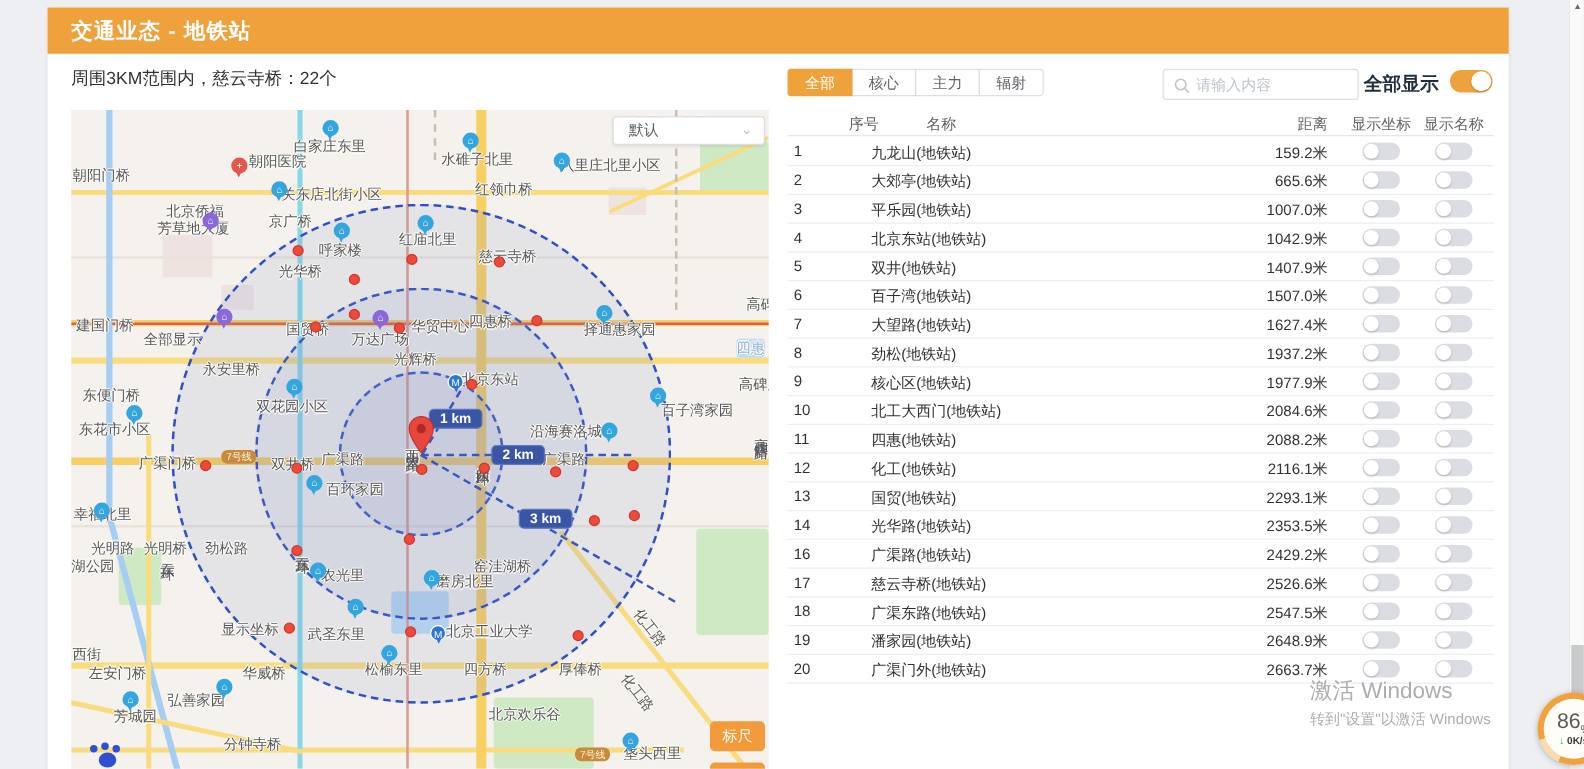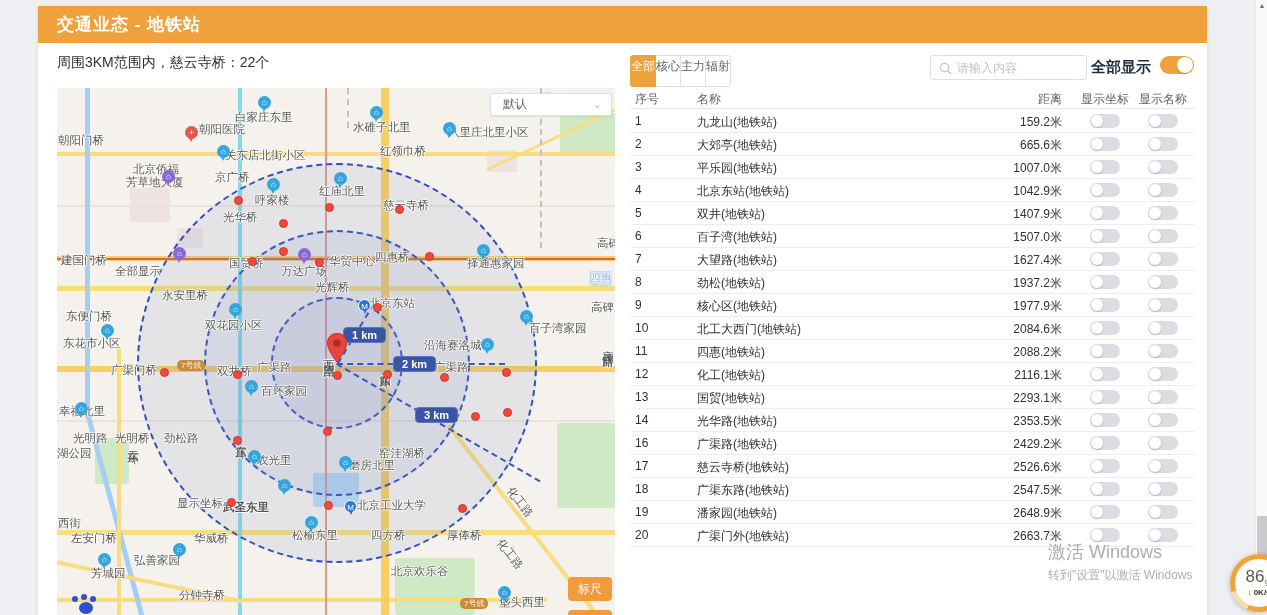--- a/index.html
+++ b/index.html
@@ -56,21 +56,21 @@
   .map-dropdown .chev { position:absolute; right:9px; top:0; color:#b7bcc4; font-size:11px; }
   .ruler-btn { position:absolute; left:511px; top:489px; width:44px; height:24px; background:#F39B3B;
                border-radius:4px; color:#fff; font-size:12px; text-align:center; line-height:24px; z-index:40; }
   .ruler-btn2 { position:absolute; left:511px; top:522px; width:44px; height:6px; background:#F39B3B;
                 border-radius:4px 4px 0 0; z-index:40; }
   .paw { position:absolute; left:14px; top:506px; width:30px; height:22px; z-index:40; }
   .paw b { position:absolute; border-radius:50%; background:#2d4fd2; }
 
   
   .tabs { position:absolute; left:592px; top:49px; display:flex; z-index:5; }
-  .tab { height:32px; line-height:20px; padding:0 0; border:1px solid #dcdfe6; background:#fff;
+  .tab { height:22px; line-height:20px; padding:0 13px; border:1px solid #dcdfe6; background:#fff;
          color:#606266; font-size:12px; margin-left:-1px; }
   .tab:first-child { border-radius:3px 0 0 3px; margin-left:0; }
   .tab:last-child { border-radius:0 3px 3px 0; }
   .tab.active { background:#EFA23B; border-color:#EFA23B; color:#fff; position:relative; }
   .searchbox { position:absolute; left:892px; top:49px; width:157px; height:25px;
                border:1px solid #dcdfe6; border-radius:3px; background:#fff; }
   .searchbox svg { position:absolute; left:8px; top:6px; }
   .searchbox input { position:absolute; left:26px; top:1px; width:125px; height:21px; border:none;
                      outline:none; font-size:12px; color:#606266; font-family:"Liberation Sans",sans-serif; }
   .searchbox input::placeholder { color:#bfc4cc; }
@@ -87,21 +87,21 @@
            border-bottom:1px solid #e4e7ed; font-size:12px; color:#606266; }
   .rows  { position:absolute; left:592px; top:104px; width:565px; }
   .trow  { position:relative; width:565px; height:23px; border-bottom:1px solid #ebeef5;
            font-size:12px; color:#303133; }
   .c { position:absolute; top:4px; white-space:nowrap; }
   .c.idx  { left:5px; }
   .c.name { left:67px; }
   .c.dist { right:133px; }
   .c.sw1  { left:460px; top:4px; }
   .c.sw2  { left:518px; top:4px; }
-  .thead .c { top:3px; }
+  .thead .c { top:3px;margin-left:44px; }
   .thead .c.sw1 { left:460px; width:60px; margin-left:-15px; text-align:center; }
   .thead .c.sw2 { left:518px; width:60px; margin-left:-15px; text-align:center; }
 
   
   .watermark { position:absolute; left:1048px; top:540px; color:rgba(118,118,124,.60); z-index:60; }
   .watermark .l1 { font-size:18px; }
   .watermark .l2 { font-size:12px; margin-top:3px; }
   .scrollbar { position:absolute; right:0; top:0; width:12px; height:615px; background:#fafafa;
                border-left:1px solid #e8e8e8; z-index:70; }
   .scrollbar .arrow { position:absolute; left:0; width:12px; text-align:center; font-size:7px; color:#6b6b6b; }
@@ -224,21 +224,21 @@
       <span class="mlabel" style="left: 204px; top: 296px;">百环家园</span>
       <span class="mlabel" style="left: 322px; top: 358px;">窑洼湖桥</span>
       <span class="mlabel" style="left: 107px; top: 343px;">劲松路</span>
       <span class="mlabel" style="left: 16px; top: 343px;">光明路</span>
       <span class="mlabel" style="left: 58px; top: 343px;">光明桥</span>
       <span class="mlabel" style="left: 2px; top: 316px;">幸福北里</span>
       <span class="mlabel" style="left: 0px; top: 358px;">湖公园</span>
       <span class="mlabel" style="left: 200px; top: 365px;">农光里</span>
       <span class="mlabel" style="left: 292px; top: 370px;">磨房北里</span>
       <span class="mlabel" style="left: 120px; top: 408px;">显示坐标</span>
-      <span class="mlabel" style="left: 166px; top: 412px; font-weight: bold;">武圣东里</span>
+      <span class="mlabel" style="left: 189px; top: 412px;">武圣东里</span>
       <span class="mlabel" style="left: 300px; top: 410px;">北京工业大学</span>
       <span class="mlabel" style="left: 1px; top: 428px;">西街</span>
       <span class="mlabel" style="left: 14px; top: 443px;">左安门桥</span>
       <span class="mlabel" style="left: 235px; top: 440px;">松榆东里</span>
       <span class="mlabel" style="left: 314px; top: 440px;">四方桥</span>
       <span class="mlabel" style="left: 390px; top: 440px;">厚俸桥</span>
       <span class="mlabel" style="left: 137px; top: 443px;">华威桥</span>
       <span class="mlabel" style="left: 77px; top: 465px;">弘善家园</span>
       <span class="mlabel" style="left: 34px; top: 478px;">芳城园</span>
       <span class="mlabel" style="left: 122px; top: 500px;">分钟寺桥</span>

